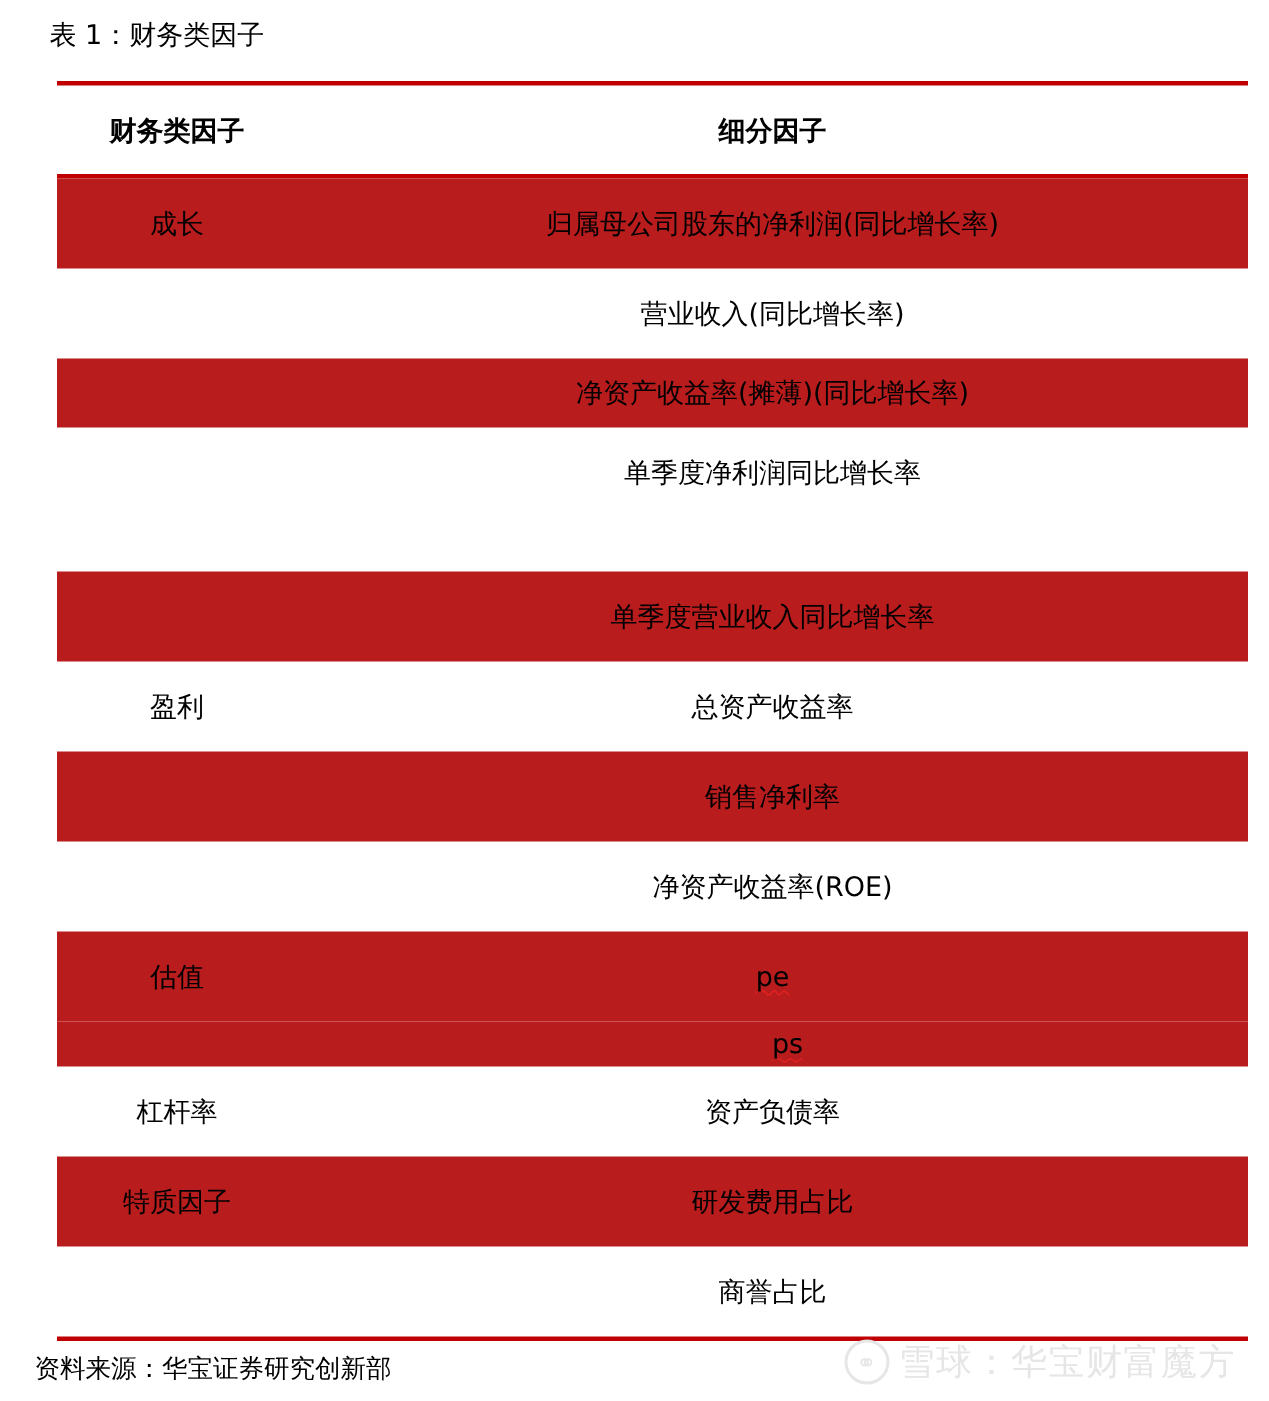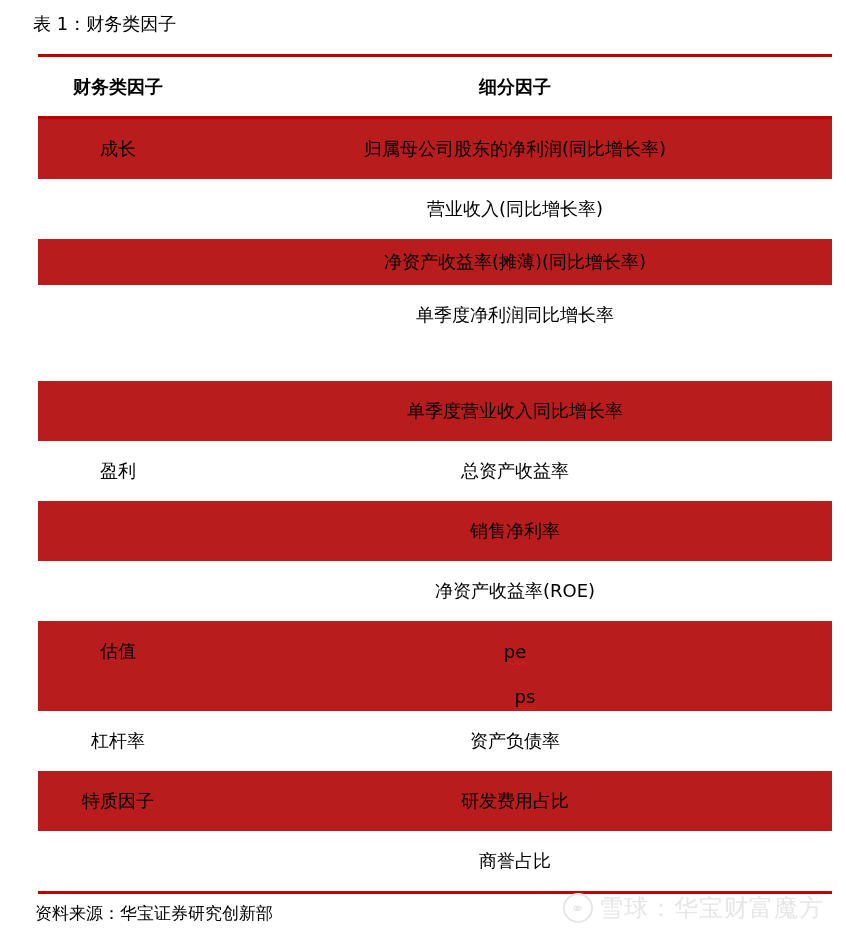--- a/index.html
+++ b/index.html
@@ -9,21 +9,21 @@
   .table{position:absolute;left:38px;top:54px;width:794px;}
   .rule{height:3px;background:#c00000;width:794px;}
   .header{height:59px;display:flex;align-items:center;font-weight:bold;font-size:18px;}
   .row{display:flex;align-items:center;font-size:18px;}
   .row.shaded{background:#b91c1c;}
   .c1{width:160px;text-align:center;}
   .c2{flex:1;text-align:center;padding-right:0;}
   .header .c1{width:160px;text-align:center;}
   .header .c2{padding-right:0;}
   .spell{text-decoration:underline wavy #e02020;text-decoration-thickness:1px;text-underline-offset:3px;}
-  .source{position:absolute;left:35px;top:902px;font-size:17px;line-height:22px;}
+  .source{position:absolute;left:23px;top:902px;font-size:17px;line-height:22px;}
   .watermark{position:absolute;right:22px;top:892px;font-size:24px;color:#e6e6e6;
        letter-spacing:1px;display:flex;align-items:center;gap:6px;}
   .wm-logo{width:26px;height:26px;border:2px solid #e6e6e6;border-radius:50%;
        display:inline-flex;align-items:center;justify-content:center;font-size:16px;color:#e6e6e6;}
 </style>
 </head>
 <body>
 
 <div class="caption">表 1：财务类因子</div>
 

